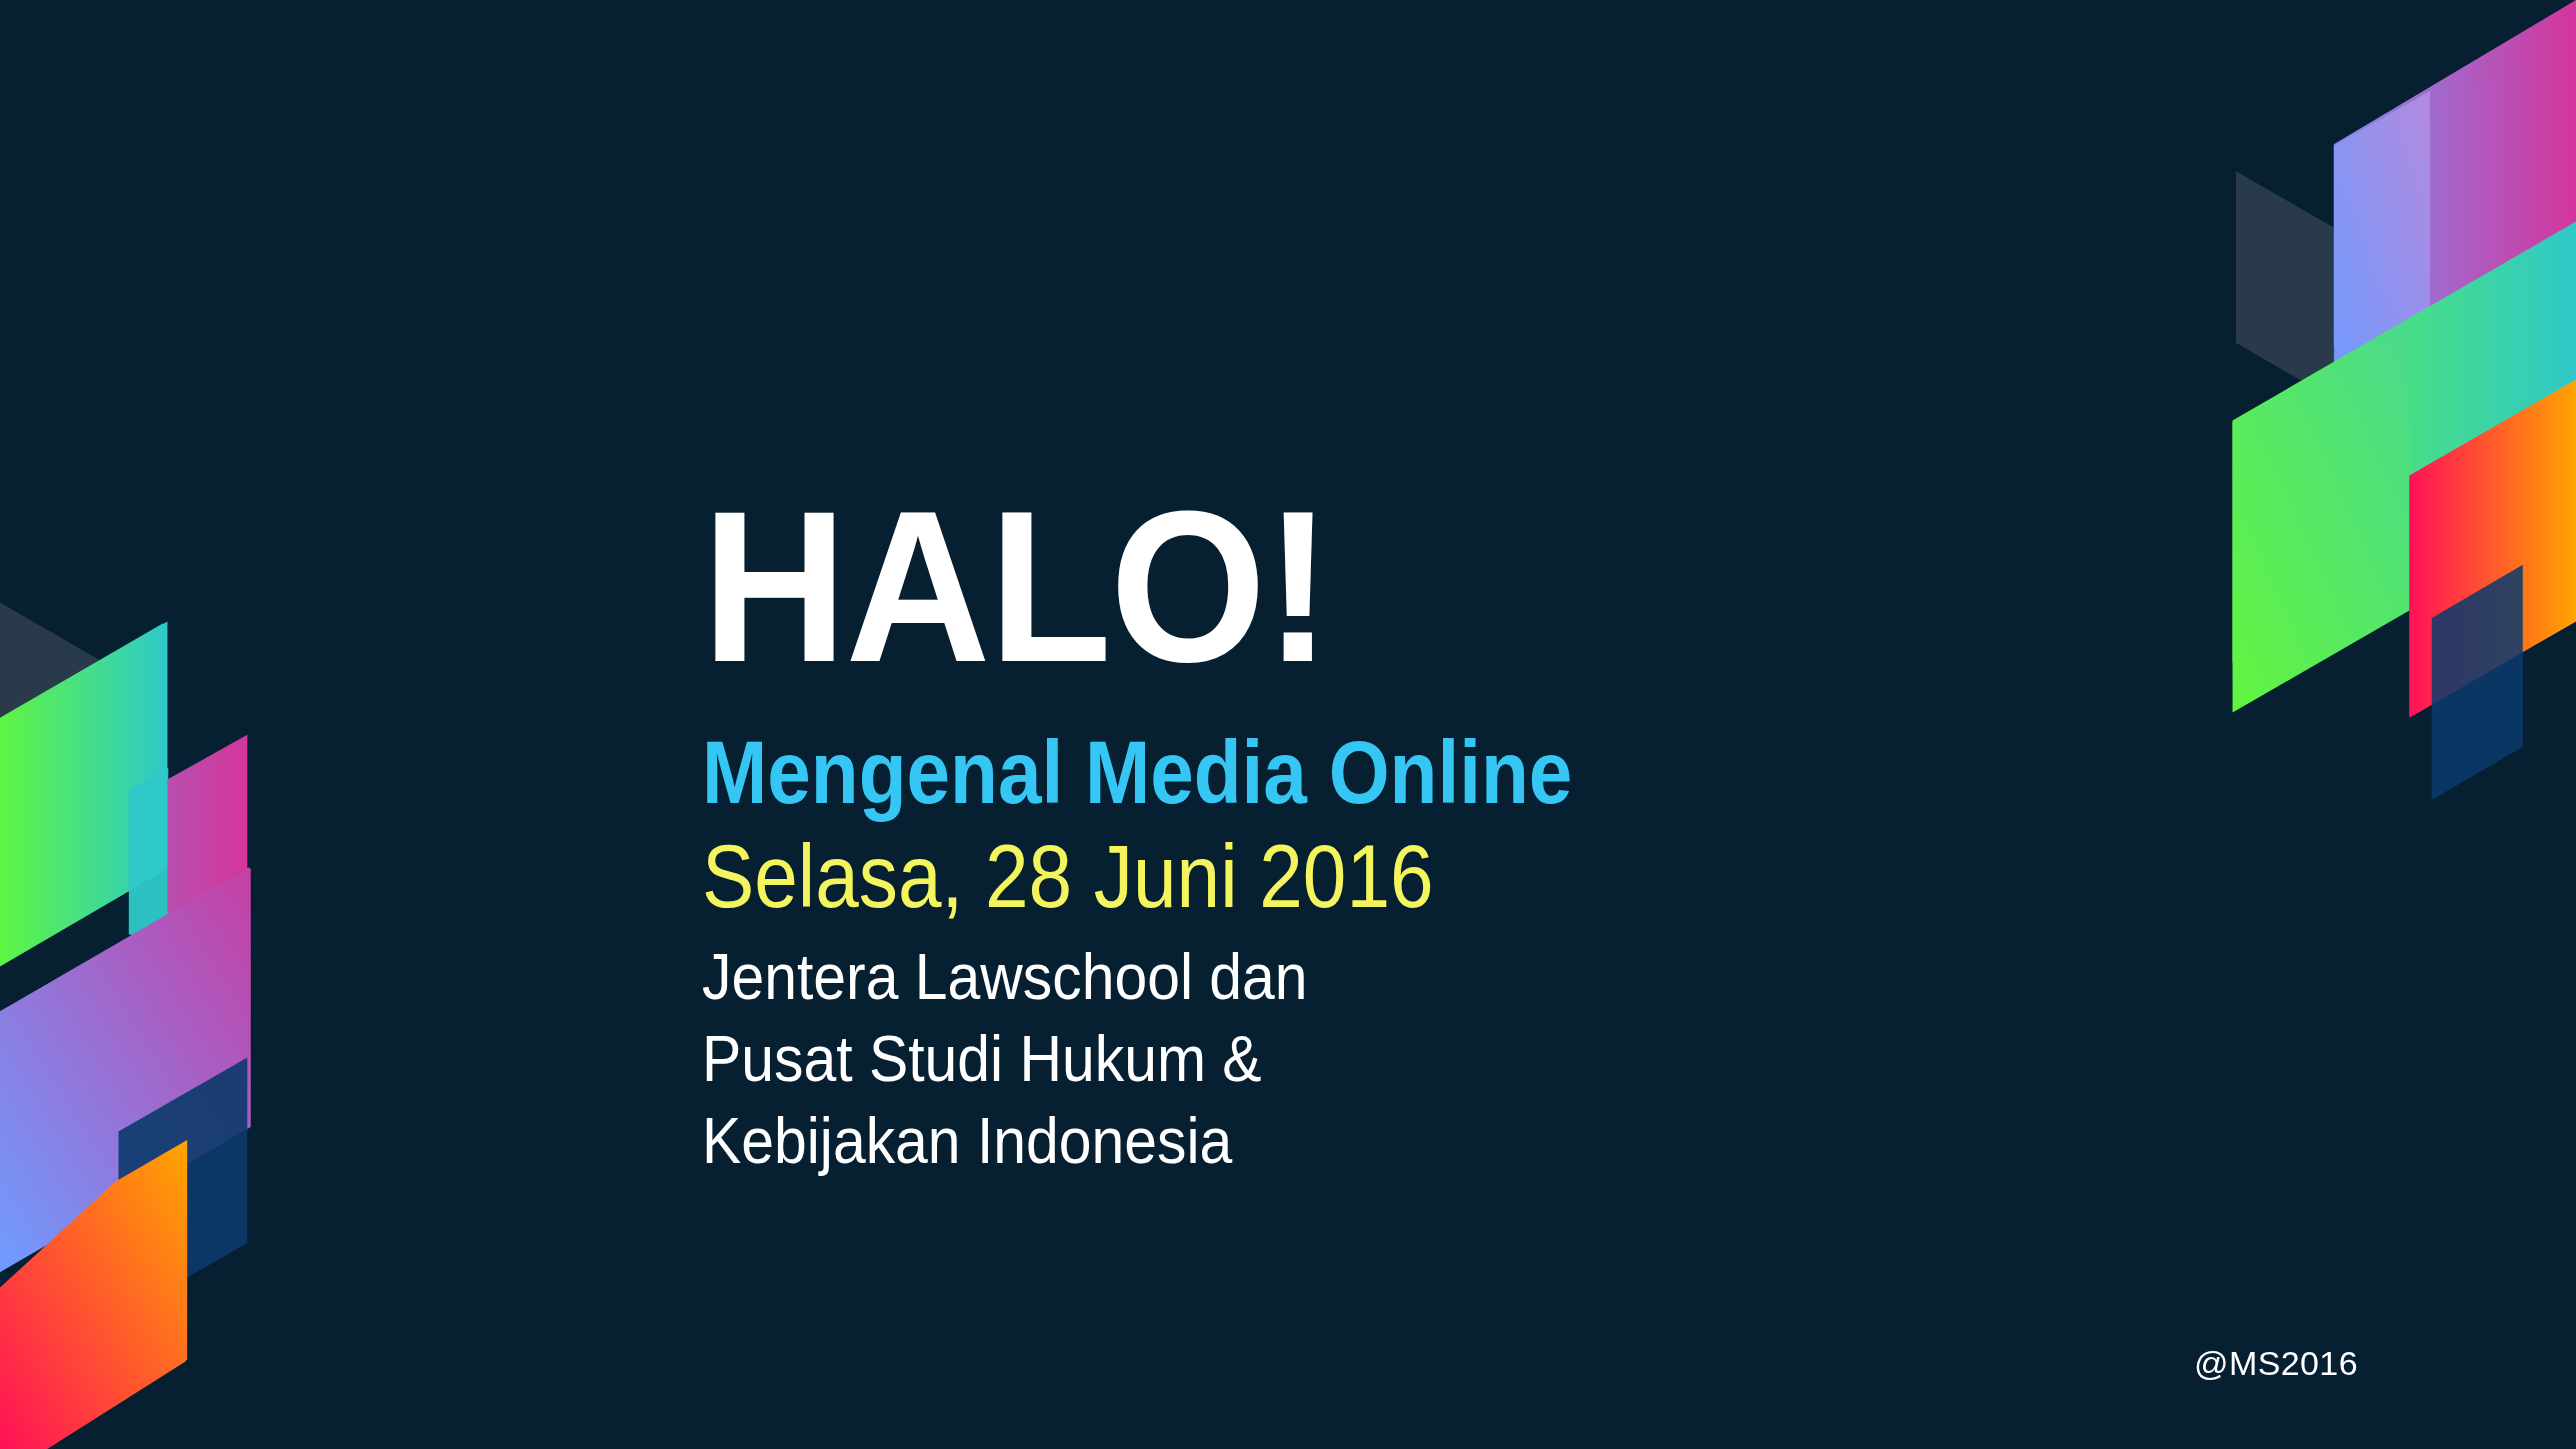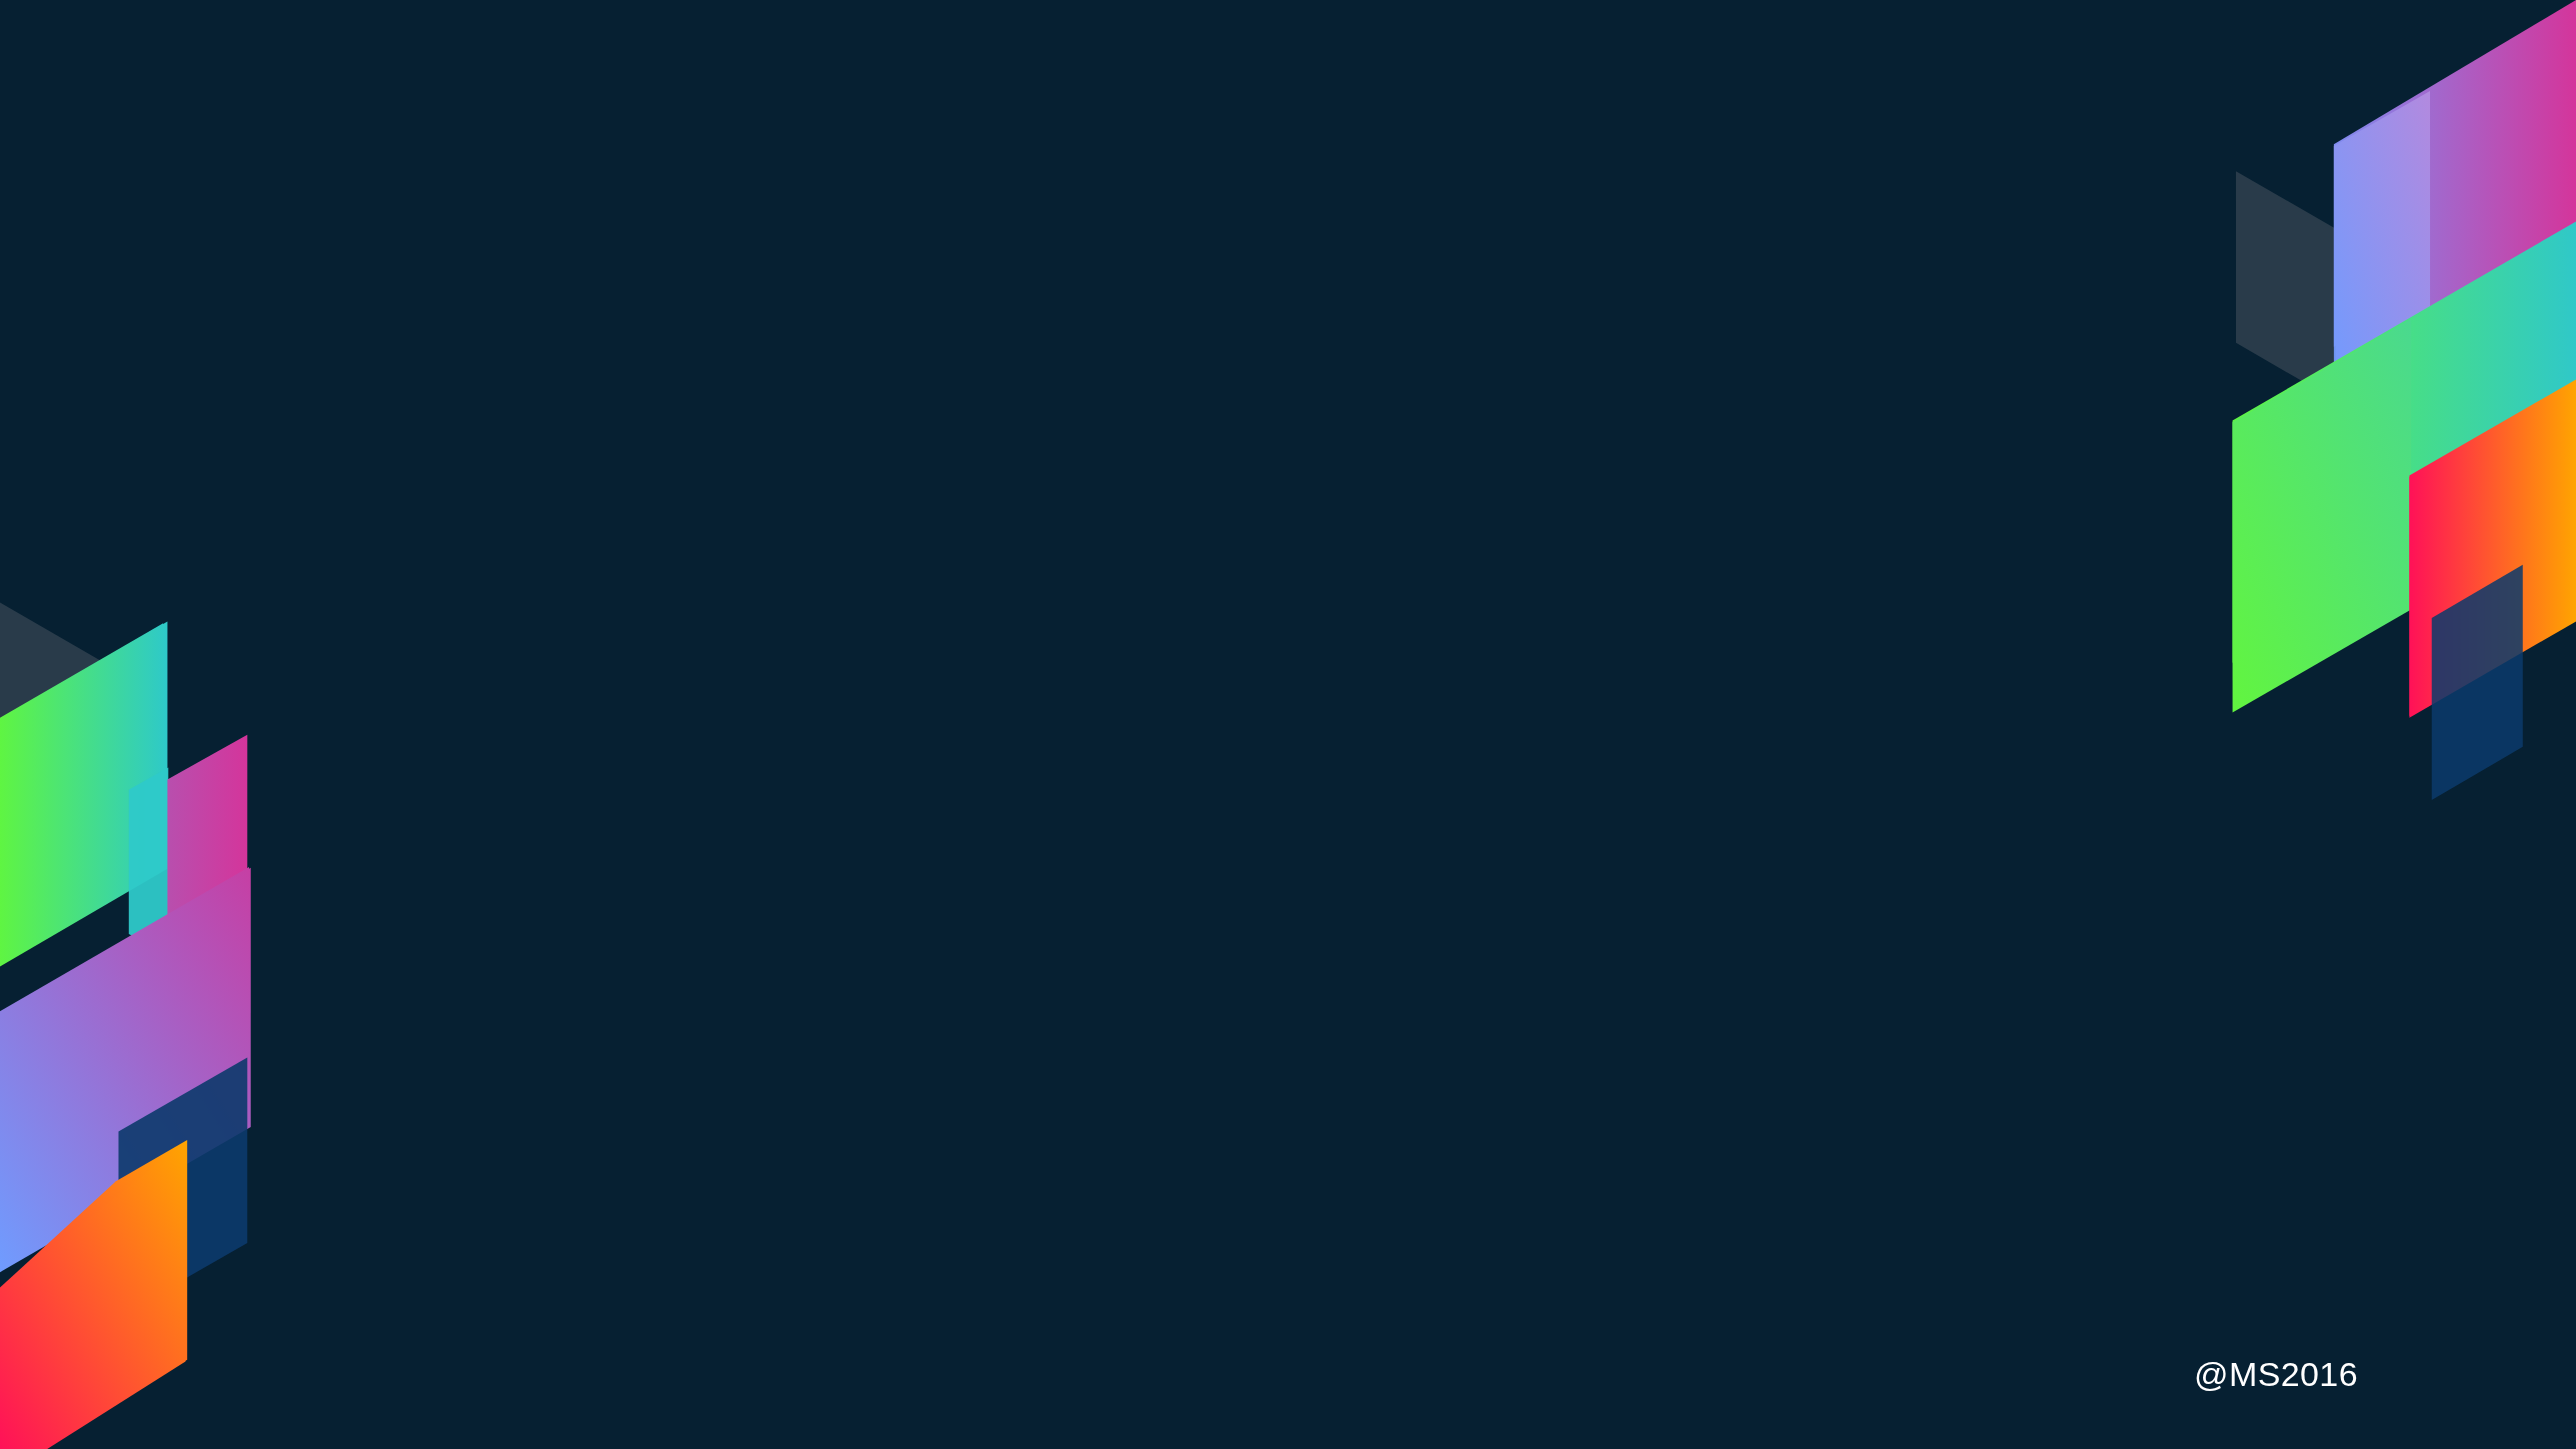--- a/index.html
+++ b/index.html
@@ -85,21 +85,20 @@
 
   #watermark {
     position: absolute;
     left: 2194px;
     top: 1344px;
     font-family: "Liberation Sans", sans-serif;
     font-size: 34px;
     font-weight: normal;
     color: #ffffff;
     letter-spacing: 0.4px;
-    margin-top: 11px;
   }
 </style>
 </head>
 <body>
 
 <div id="slide">
 
   <svg id="deco" viewBox="0 0 3000 1688" width="2576" height="1449" preserveAspectRatio="none">
     <defs>
       <linearGradient id="gPinkPurple" x1="1" y1="0" x2="0" y2="0">
@@ -175,17 +174,23 @@
       <polygon fill="url(#gBluePurpleL)" points="0,1178 0,1480 290,1312 290,1010"></polygon>
       <polygon fill="url(#gBluePurpleL)" points="0,1180 0,1482 292,1313 292,1011"></polygon>
 
       <polygon fill="#0c3a6b" opacity="0.9" points="138,1318 288,1232 288,1448 138,1534"></polygon>
 
       <polygon fill="url(#gRedOrangeL)" points="0,1500 0,1688 40,1688 218,1584 218,1328 135,1376"></polygon>
       <polygon fill="url(#gRedOrangeL)" points="0,1502 0,1688 55,1688 216,1586 216,1330"></polygon>
     </g>
   </svg>
 
+  <div id="text-block">
+    <h1 id="title">HALO!</h1>
+    <div id="subtitle">Mengenal Media Online</div>
+    <div id="date">Selasa, 28 Juni 2016</div>
+    <div id="org">Jentera Lawschool dan Pusat Studi Hukum &amp; Kebijakan Indonesia</div>
+  </div>
 
   <div id="watermark">@MS2016</div>
 
 </div>
 
 
 </body></html>

